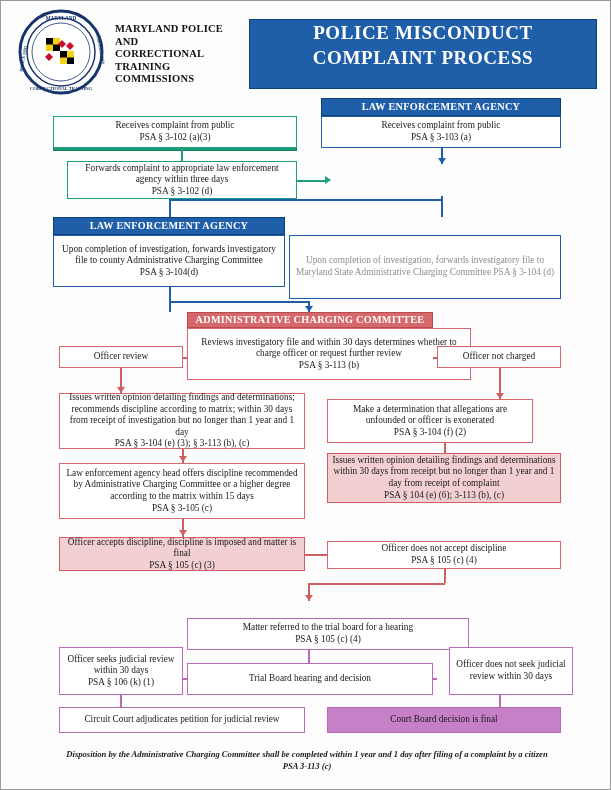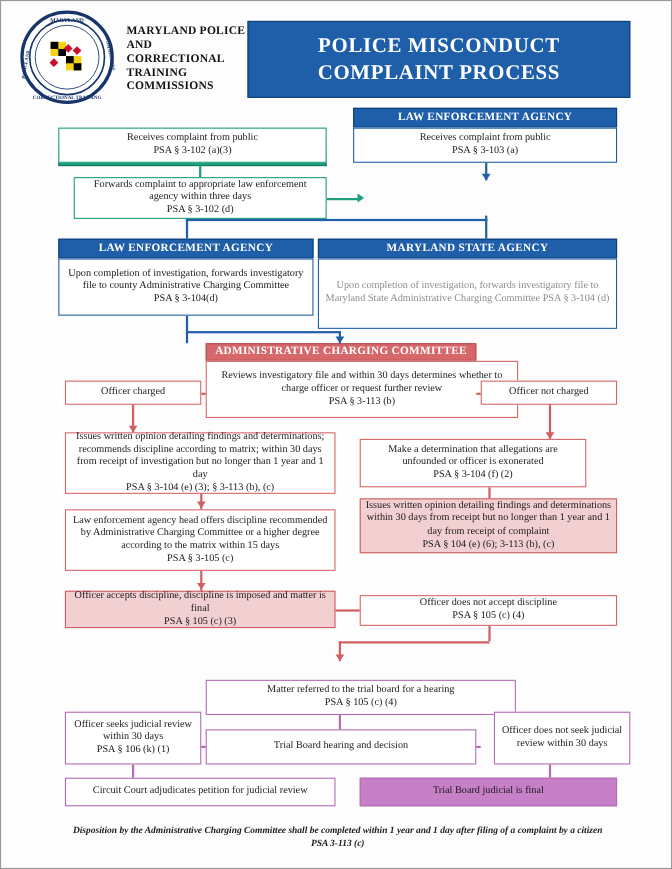--- a/index.html
+++ b/index.html
@@ -35,29 +35,29 @@
     width: 110px;
     font-family: "Liberation Serif", serif;
     font-size: 10.5px;
     font-weight: bold;
     line-height: 12.5px;
     color: #111;
     letter-spacing: 0.2px;
   }
   .title-box {
     position: absolute;
-    left: 224px;
+    left: 248px;
     top: 18px;
     width: 346px;
     height: 68px;
     background: #1f5fa9;
     border: 1px solid #0d3f79;
     color: #ffffff;
     display: flex;
-    align-items: center;
+    align-items: flex-start;
     justify-content: center;
     text-align: center;
   }
   .title-box .t {
     font-size: 19px;
     font-weight: bold;
     letter-spacing: 0.6px;
     line-height: 25px;
     font-family: "Liberation Serif", serif;
   }
@@ -188,36 +188,35 @@
 
   <div class="line-green" style="left:180px; top:147px; width:1.5px; height:13px;"></div>
   <div class="line" style="left:440px; top:147px; width:1.5px; height:16px; background:#1f5fa9;"></div>
   <div class="arrow arrow-d-blue" style="left:437px; top:157px;"></div>
   <div class="line-green" style="left:296px; top:179px; width:30px; height:1.5px;"></div>
   <div class="arrow" style="left:324px; top:175px; border-top:4px solid transparent; border-bottom:4px solid transparent; border-left:6px solid #1f9e7e;"></div>
 
   <div class="box hdr blue-hdr" style="left:52px; top:216px; width:232px; height:18px;">LAW ENFORCEMENT AGENCY</div>
   <div class="box blue-body" style="left:52px; top:234px; width:232px; height:52px;">Upon completion of investigation, forwards investigatory file to county Administrative Charging Committee<br>PSA § 3-104(d)</div>
 
-  <div class="box hdr blue-hdr" style="left:288px; top:216px; width:272px; height:18px;">MARYLAND STATE AGENCY</div>
   <div class="box blue-body gray-text" style="left:288px; top:234px; width:272px; height:64px;">Upon completion of investigation, forwards investigatory file to Maryland State Administrative Charging Committee PSA § 3-104 (d)</div>
 
   <div class="line" style="left:440px; top:195px; width:1.5px; height:21px;"></div>
   <div class="line" style="left:168px; top:198px; width:1.5px; height:18px; background:#1f5fa9;"></div>
   <div class="line" style="left:168px; top:198px; width:274px; height:1.5px;"></div>
 
   <div class="box hdr red-hdr" style="left:186px; top:311px; width:246px; height:16px;">ADMINISTRATIVE CHARGING COMMITTEE</div>
   <div class="box red-body" style="left:186px; top:327px; width:284px; height:52px;font-family:Liberation Serif, serif;">Reviews investigatory file and within 30 days determines whether to charge officer or request further review<br>PSA § 3-113 (b)</div>
 
   <div class="line" style="left:168px; top:286px; width:1.5px; height:25px; background:#1f5fa9;"></div>
   <div class="line" style="left:168px; top:300px; width:140px; height:1.5px;"></div>
   <div class="line" style="left:307px; top:300px; width:1.5px; height:11px;"></div>
   <div class="arrow arrow-d-blue" style="left:304px; top:305px;"></div>
 
-  <div class="box red-body" style="left:58px; top:345px; width:124px; height:22px;">Officer charged</div>
+  <div class="box red-body" style="left:58px; top:345px; width:124px; height:22px;">Officer review</div>
   <div class="box red-body" style="left:436px; top:345px; width:124px; height:22px;">Officer not charged</div>
 
   <div class="line-red" style="left:182px; top:356px; width:4px; height:1.5px;"></div>
   <div class="line-red" style="left:432px; top:356px; width:4px; height:1.5px;"></div>
 
   <div class="box red-body" style="left:58px; top:392px; width:246px; height:56px;">Issues written opinion detailing findings and determinations; recommends discipline according to matrix; within 30 days from receipt of investigation but no longer than 1 year and 1 day<br>PSA § 3-104 (e) (3); § 3-113 (b), (c)</div>
   <div class="box red-body" style="left:326px; top:398px; width:206px; height:44px;">Make a determination that allegations are unfounded or officer is exonerated<br>PSA § 3-104 (f) (2)</div>
 
   <div class="line-red" style="left:119px; top:367px; width:1.5px; height:25px;"></div>
   <div class="arrow arrow-d-red" style="left:116px; top:386px;"></div>
@@ -247,20 +246,20 @@
 
   <div class="box purple-body" style="left:58px; top:646px; width:124px; height:48px;">Officer seeks judicial review within 30 days<br>PSA § 106 (k) (1)</div>
   <div class="box purple-body" style="left:186px; top:662px; width:246px; height:32px;">Trial Board hearing and decision</div>
   <div class="box purple-body" style="left:448px; top:646px; width:124px; height:48px;">Officer does not seek judicial review within 30 days</div>
 
   <div class="line-purple" style="left:307px; top:649px; width:1.5px; height:13px;"></div>
   <div class="line-purple" style="left:182px; top:677px; width:4px; height:1.5px;"></div>
   <div class="line-purple" style="left:432px; top:677px; width:4px; height:1.5px;"></div>
 
   <div class="box purple-body" style="left:58px; top:706px; width:246px; height:26px;">Circuit Court adjudicates petition for judicial review</div>
-  <div class="box purple-fill" style="left:326px; top:706px; width:234px; height:26px;">Trial Board judicial is final</div>
+  <div class="box purple-fill" style="left:326px; top:706px; width:234px; height:26px;">Court Board decision is final</div>
 
   <div class="line-purple" style="left:119px; top:694px; width:1.5px; height:12px;"></div>
   <div class="line-purple" style="left:498px; top:694px; width:1.5px; height:12px;"></div>
 
   <div class="footnote">Disposition by the Administrative Charging Committee shall be completed within 1 year and 1 day after filing of a complaint by a citizen PSA 3-113 (c)</div>
 
 </div>
 
 </body></html>

